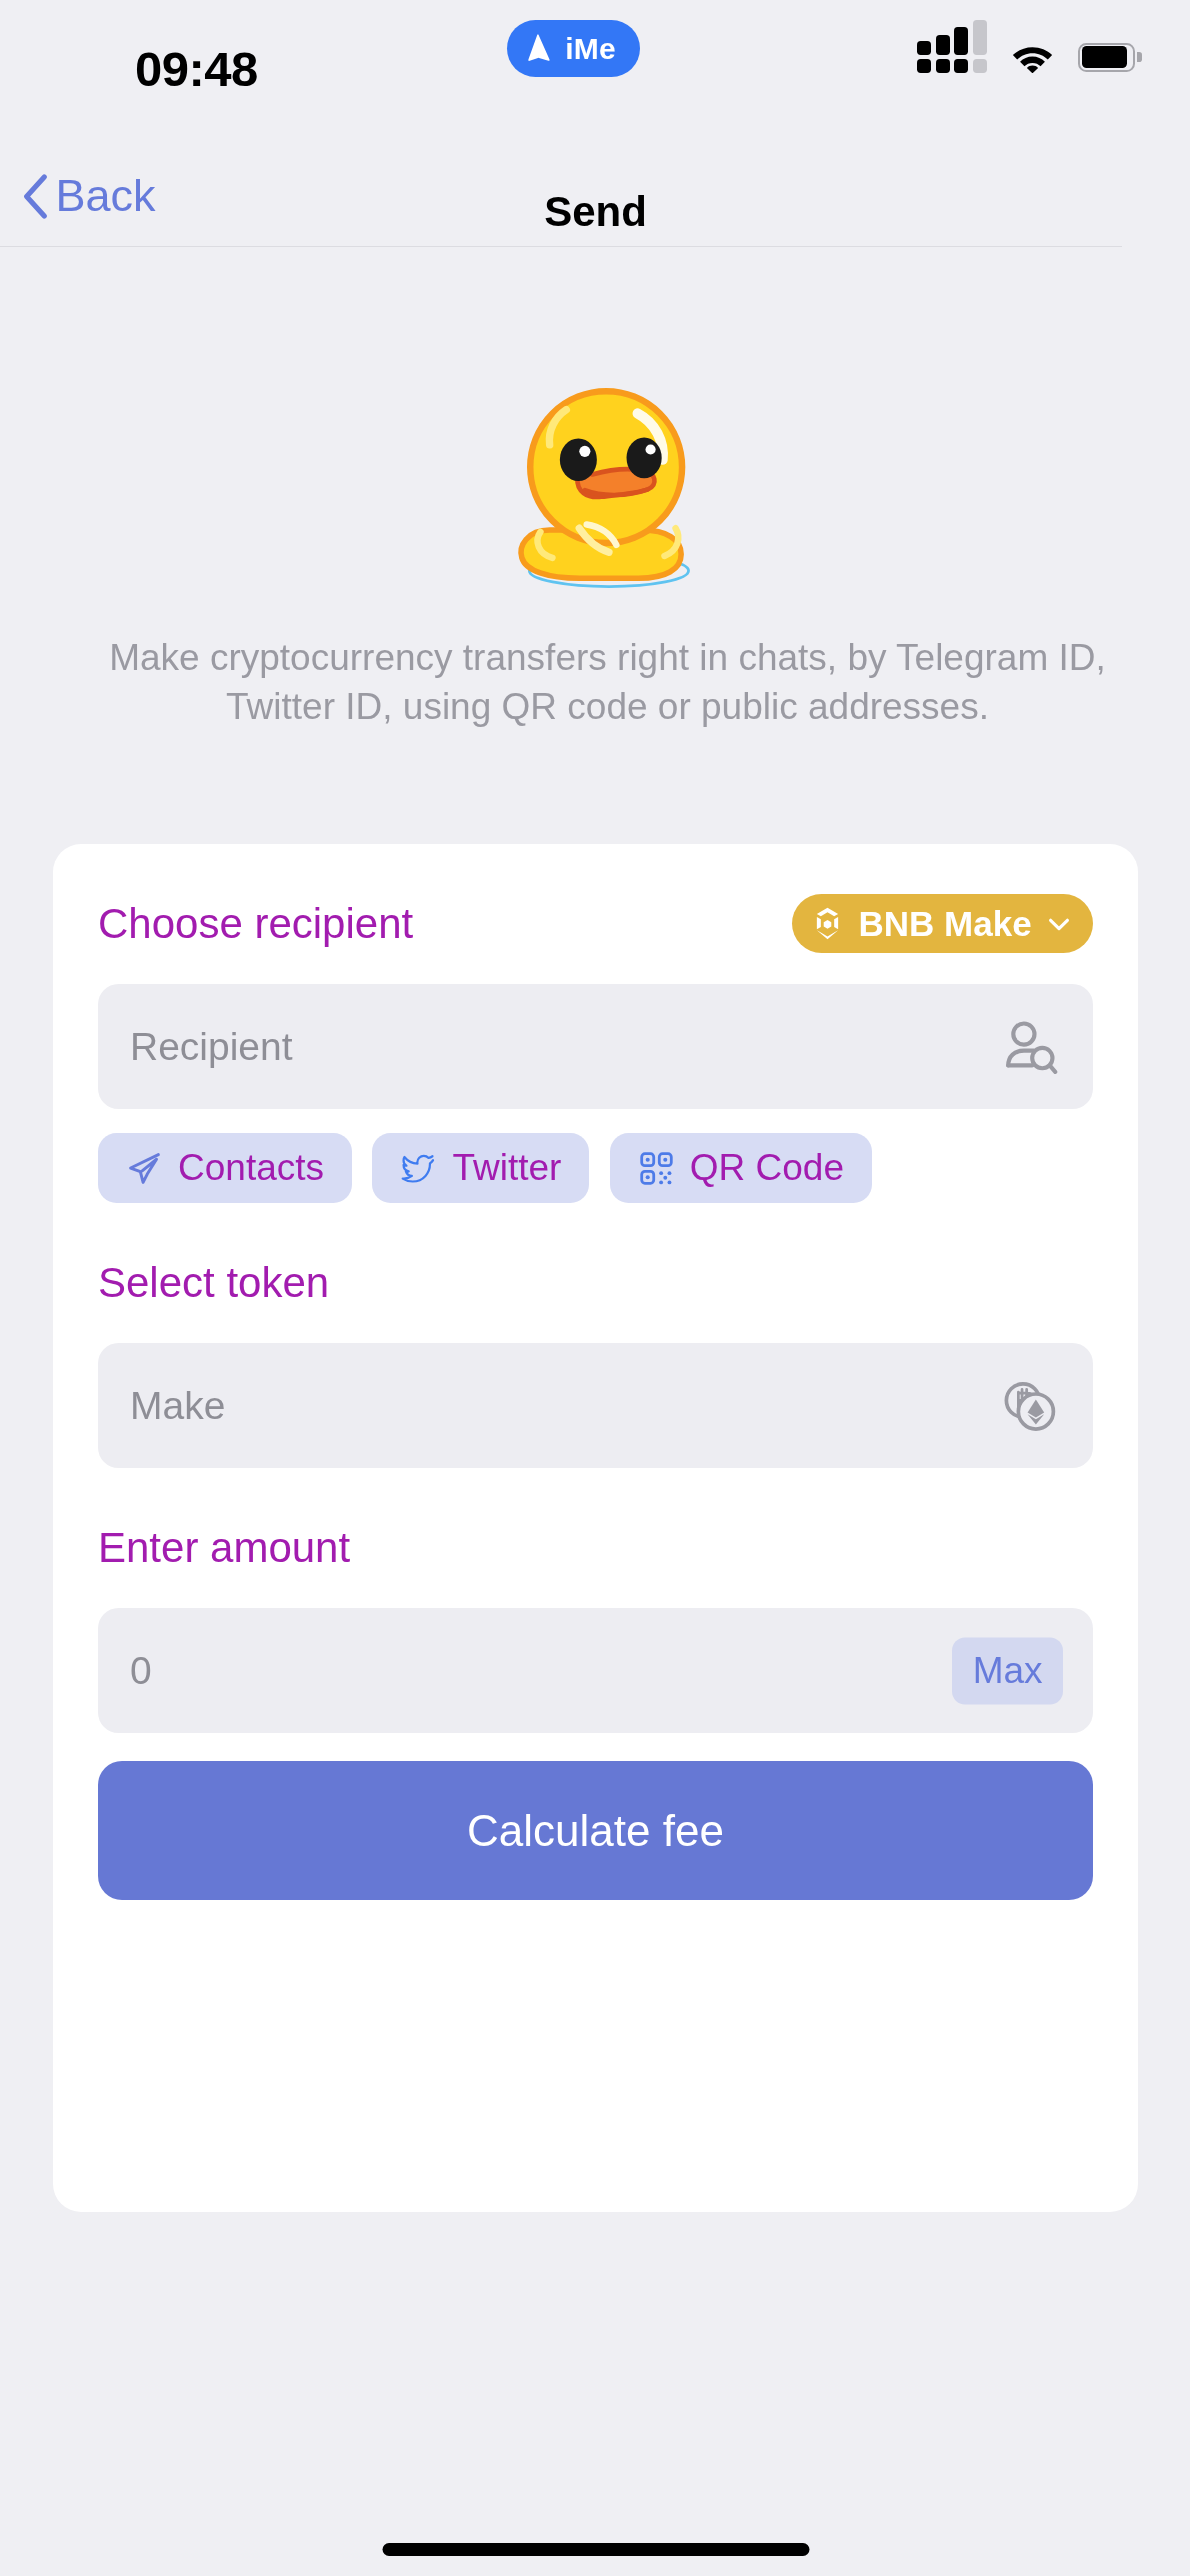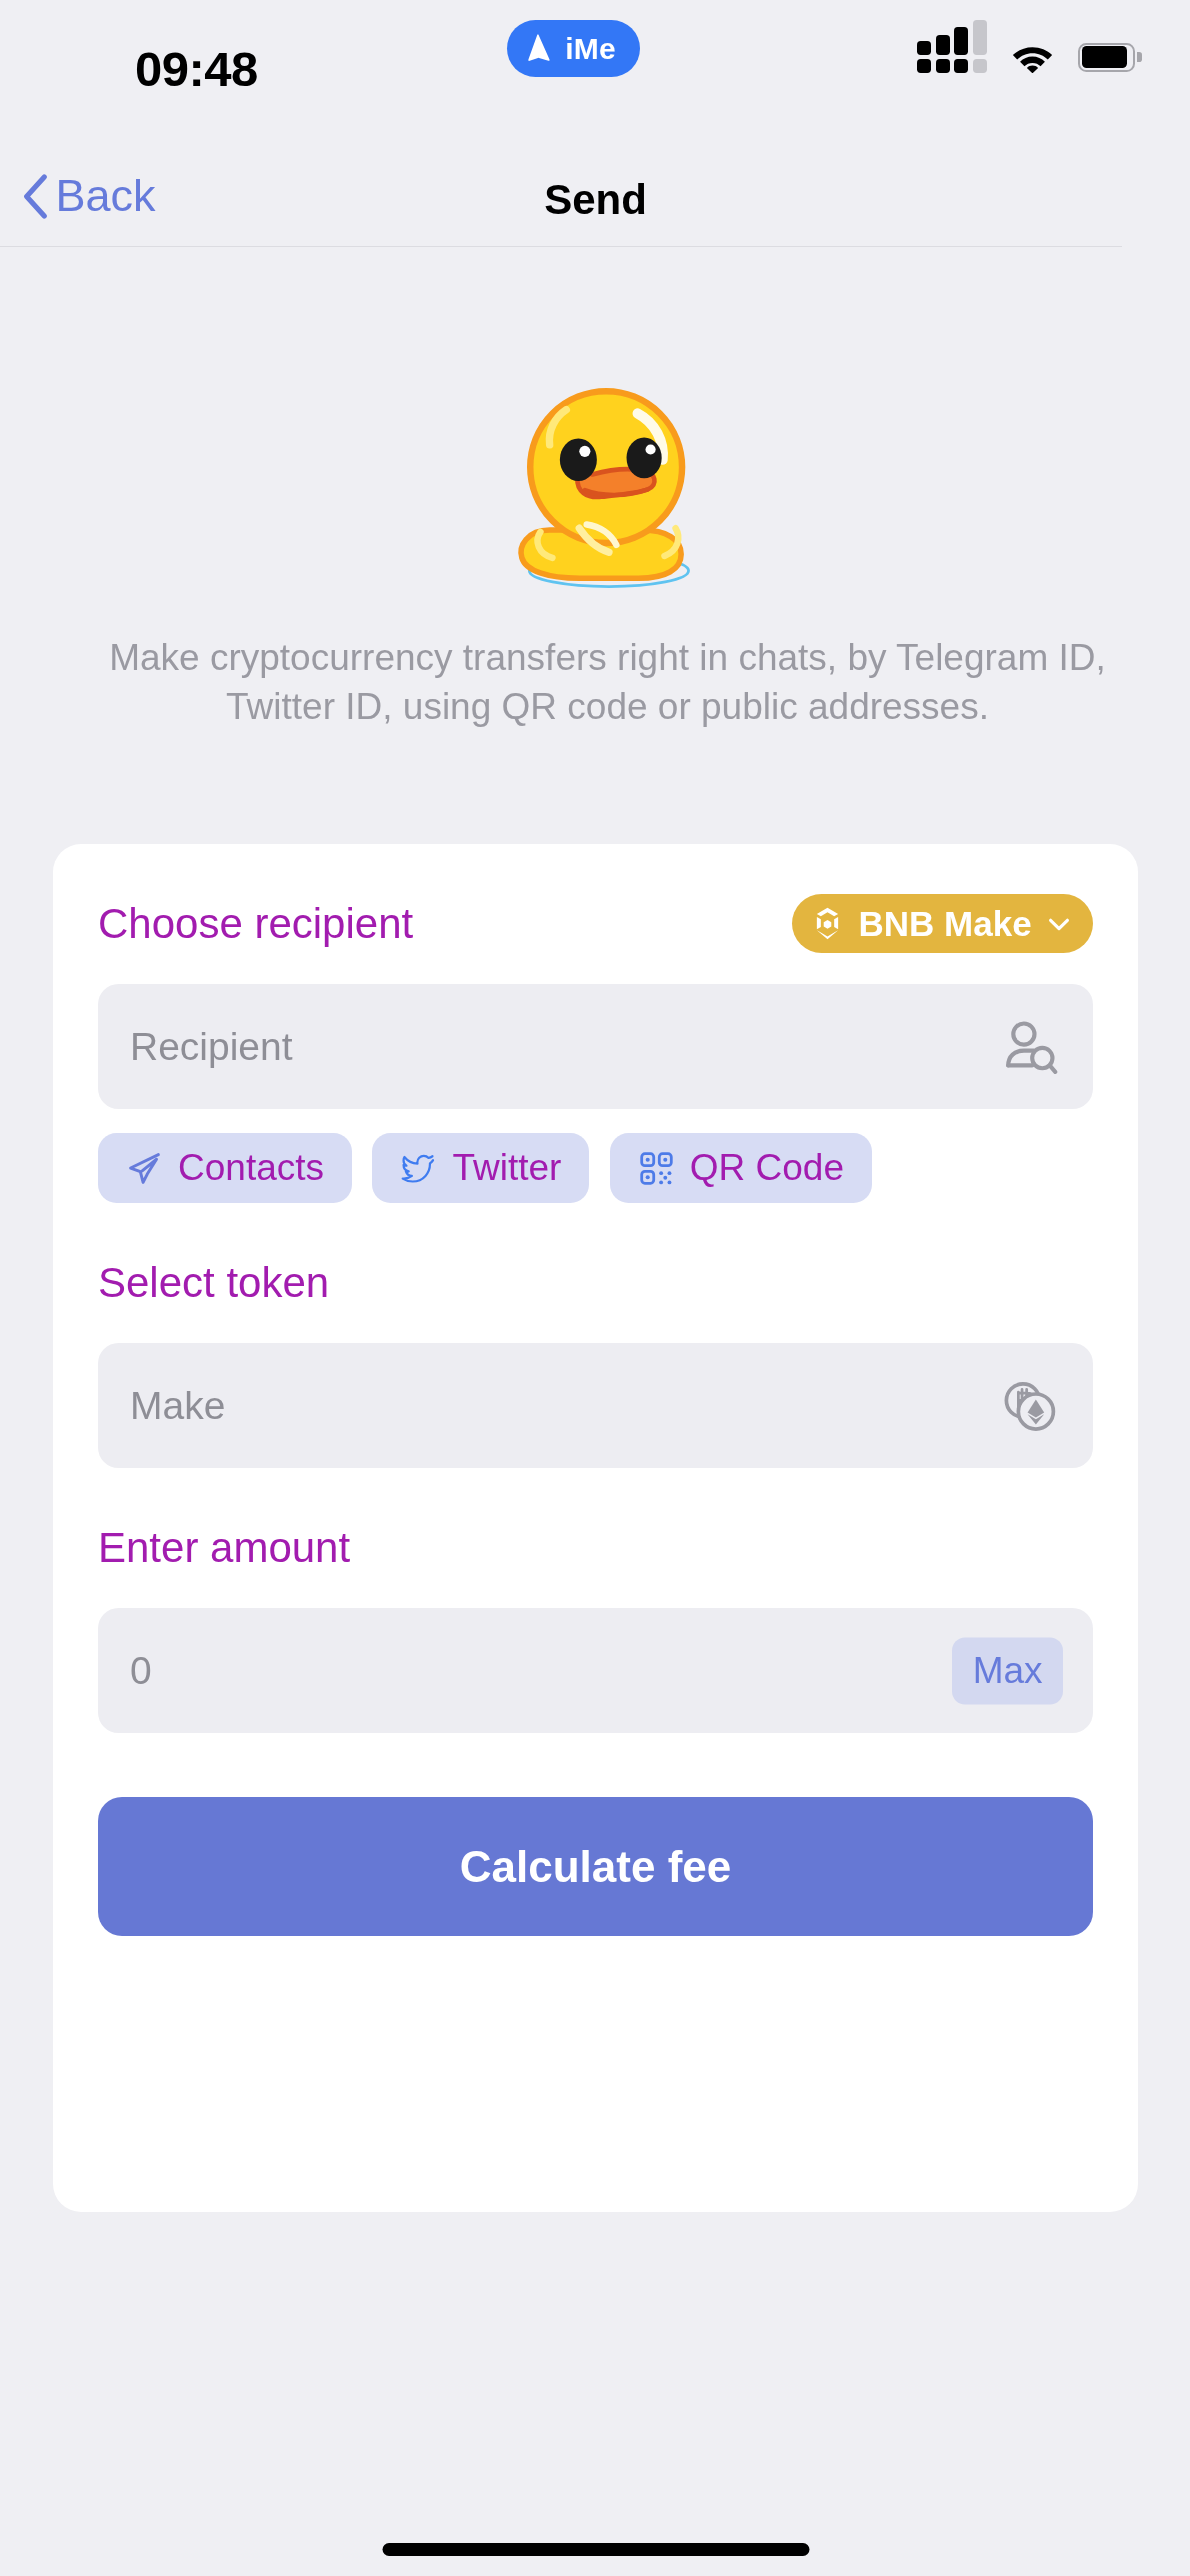--- a/index.html
+++ b/index.html
@@ -62,21 +62,21 @@
     position:absolute; top:145px; left:0; width:1122px; height:102px;
     background:#EFEFF3; border-bottom:0.9px solid #DCDCE1;
   }
   .nav-back {
     position:absolute; left:22px; top:0; height:102px;
     display:flex; align-items:center; gap:7.4px; cursor:pointer;
   }
   .nav-chev { width:26px; height:45px; display:block; }
   .nav-back-label { color:#667BDB; font-size:45px; }
   .nav-title {
-    position:absolute; left:0; top:4px; width:1191px; height:102px;
+    position:absolute; left:0; top:16px; width:1191px; height:102px;
     display:flex; align-items:center; justify-content:center;
     font-size:42px; font-weight:700; color:#000;
   }
 
   
   .hero {
     position:absolute; top:247px; left:0; width:1191px;margin-left:12px;
   }
   .duck-wrap {
     width:1191px; display:flex; justify-content:center;
@@ -136,24 +136,24 @@
 
   .max-btn {
     position:absolute; right:30px; top:50%; transform:translateY(-50%);
     height:67px; padding:0 20.4px;
     background:#D3D8F0; border-radius:13px;
     display:flex; align-items:center; justify-content:center;
     color:#667BDB; font-size:37px; cursor:pointer;
   }
 
   .cta {
-    margin-top:64px; height:139px; width:100%;
+    margin-top:28px; height:139px; width:100%;
     background:#6678D4; border-radius:24px;
     display:flex; align-items:center; justify-content:center;
-    color:#fff; font-size:44px; font-weight:700; cursor:pointer;
+    color:#fff; font-size:44px; font-weight:400; cursor:pointer;
   }
 
   
   .home-indicator {
     position:absolute; left:50%; transform:translateX(-50%);
     bottom:20.4px; width:427px; height:13px;
     background:#000; border-radius:6.5px;
   }
 </style>
 </head>

